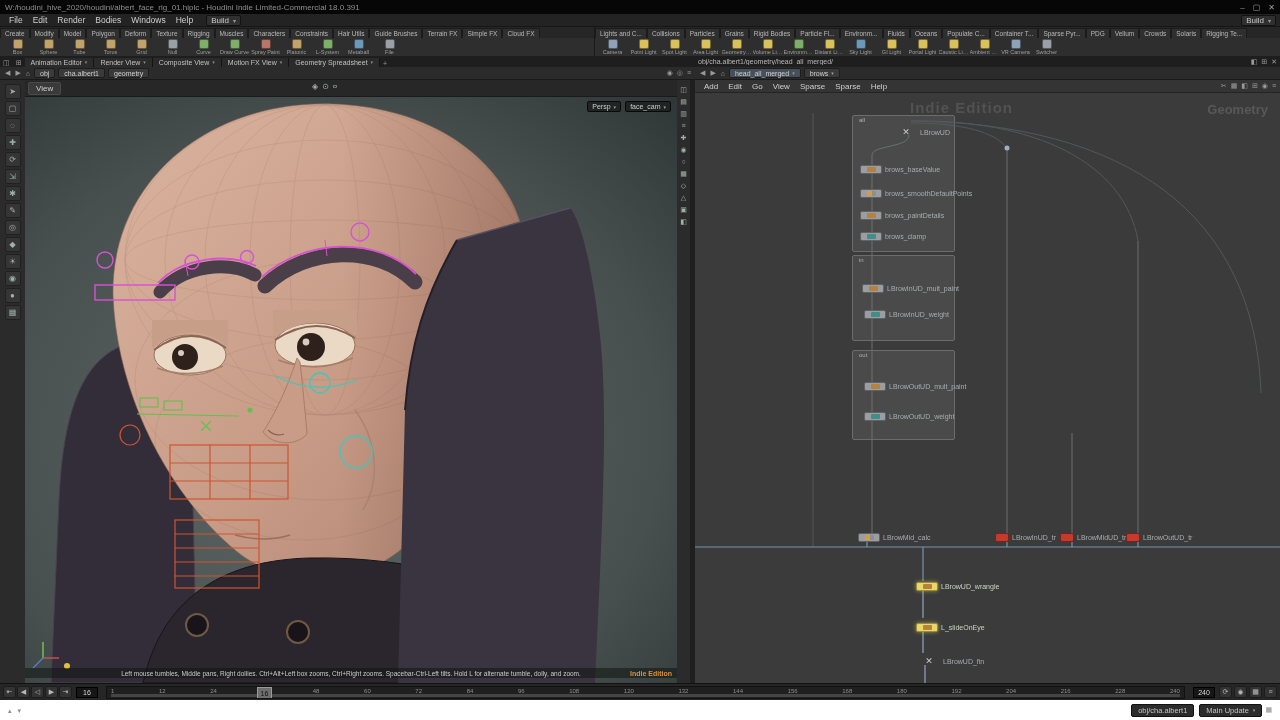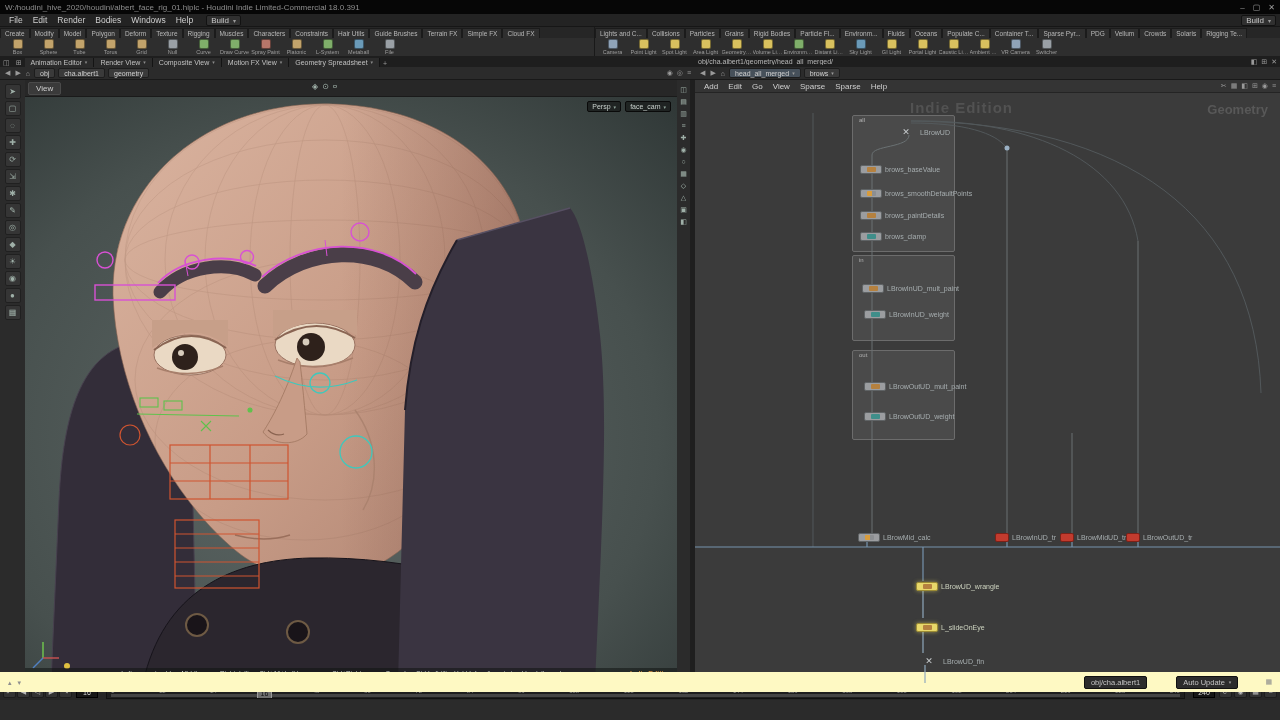--- a/index.html
+++ b/index.html
@@ -115,22 +115,22 @@
   .framefield { width:22px; height:11px; background:#161616; border:1px solid #000; color:#d8d8d8;
     font-size:7px; font-family:"Liberation Sans",sans-serif; text-align:center; margin:0 4px; }
   .timeline { position:relative; flex:1; height:13px; background:#1f1f1f; border:1px solid #111; margin:0 4px; overflow:hidden; }
   .ticks { position:absolute; left:4px; right:4px; top:1px; display:flex; justify-content:space-between; }
   .tick { font-size:6px; color:#8d8d8d; }
   .rangebar { position:absolute; left:4px; right:4px; bottom:1px; height:3px; background:#454545; }
   .playhead { position:absolute; left:150px; top:0; width:15px; height:13px; background:#6e6e6e;
     border:1px solid #9a9a9a; font-size:7px; color:#101010; display:flex; align-items:center; justify-content:center; }
   .play-right { display:flex; gap:2px; align-items:center; }
   
-  .statusbar { position:absolute; left:0; top:672px; right:0; height:20px; background:#fef9c3;
-    display:flex; align-items:center; padding:0 5px; font-size:7.5px;gap:24px; }
+  .statusbar { position:absolute; left:0; top:700px; right:0; height:20px; background:#ffffff;
+    display:flex; align-items:center; padding:0 5px; font-size:7.5px; }
   .sb-icon { font-size:7px; color:#8f8f8f; padding:0 3px; }
   .sb-spacer { flex:1; }
   .sb-chip { background:#2c2c2c; border:1px solid #111; border-radius:2px; height:13px; display:flex;
     align-items:center; gap:4px; padding:0 6px; color:#c4c4c4; margin-left:5px; }
   .sb-chip .caret { font-size:5px; color:#9a9a9a; }
 </style>
 </head>
 <body>
 
 <div class="app">
@@ -845,19 +845,19 @@
 
   <div class="statusbar">
     <span>
       
     <span class="sb-icon">▴</span><span class="sb-icon">▾</span></span>
     <span class="sb-spacer"></span>
     <span class="sb-chip">
       <span>obj/cha.albert1</span>
     </span>
     <span class="sb-chip">
-      <span>Auto Update</span>
+      <span>Main Update</span>
       <span class="caret">▾</span>
     </span>
     <span class="sb-icon">▦</span>
   </div>
 
 </div>
 
 </body></html>

